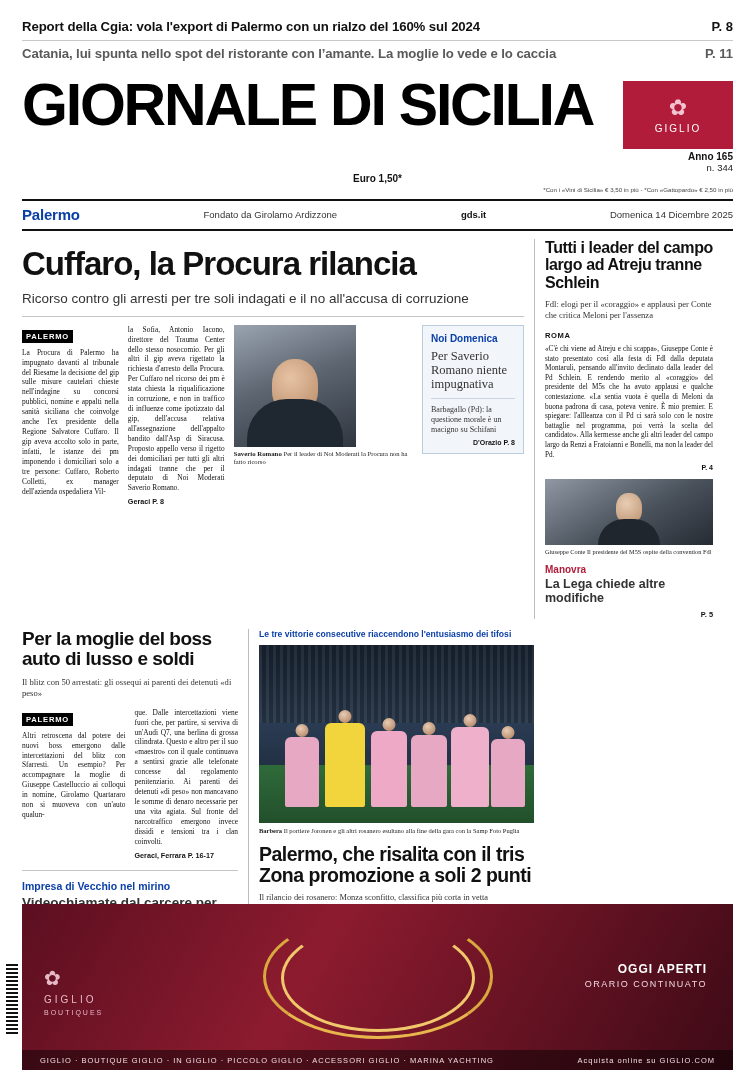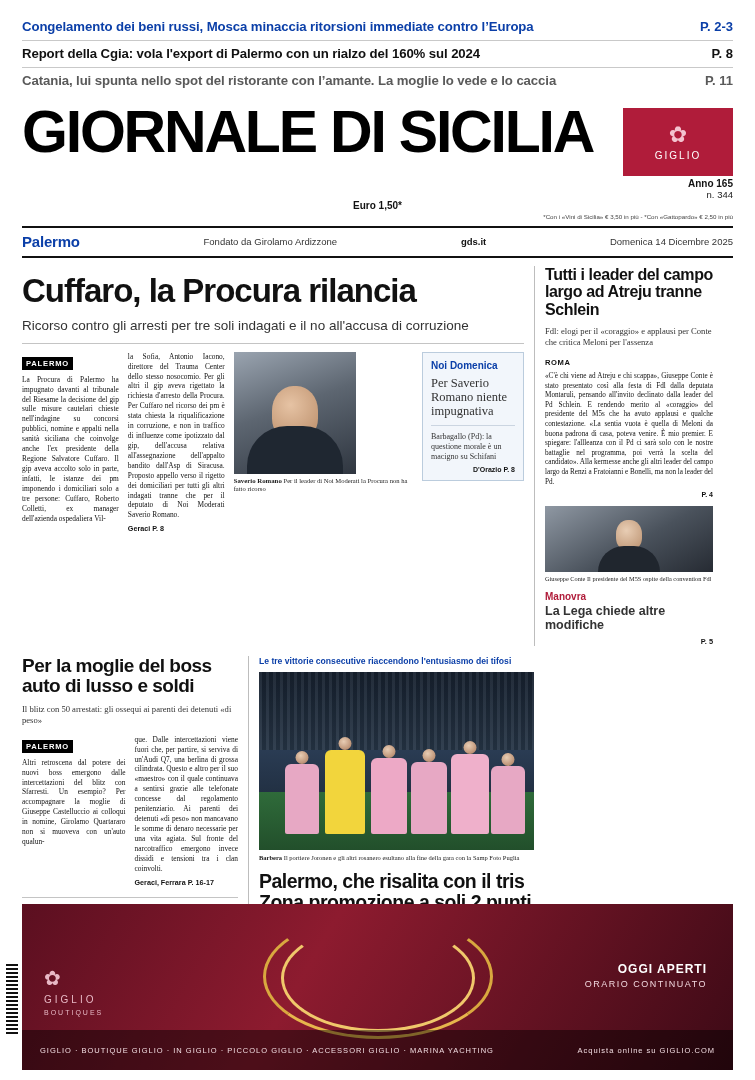--- a/index.html
+++ b/index.html
@@ -192,42 +192,38 @@
   
   .ad { position:absolute; left:22px; right:22px; bottom:10px; height:166px;
         background: linear-gradient(120deg,#5b0f20 0%, #8d1b2f 40%, #3d0a16 100%);
         overflow:hidden; }
   .ad-logo { position:absolute; left:22px; top:62px; color:#e8b9c6; font-family:"Liberation Sans",sans-serif; }
   .ad-logo .g { font-size:20px; }
   .ad-logo .t { font-size:10px; letter-spacing:3px; margin-top:4px; }
   .ad-right { position:absolute; right:26px; top:58px; text-align:right; color:#fff; font-family:"Liberation Sans",sans-serif; }
   .ad-right .l1 { font-weight:700; font-size:12px; letter-spacing:1px; }
   .ad-right .l2 { font-size:9px; letter-spacing:1.5px; margin-top:3px; color:#f0d6dd; }
-  .ad-bottom { position:absolute; left:0; right:0; bottom:0; height:40px; background:rgba(0,0,0,.45);
+  .ad-bottom { position:absolute; left:0; right:0; bottom:0; height:20px; background:rgba(0,0,0,.45);
     display:flex; align-items:center; justify-content:space-between; padding:0 18px;
     font-family:"Liberation Sans",sans-serif; font-size:7.5px; color:#f1dce1; letter-spacing:1px; }
   .necklace { position:absolute; left:50%; top:10px; transform:translateX(-50%); width:230px; height:125px; }
   .necklace .arc { position:absolute; left:0; top:0; width:230px; height:125px;
     border:3px solid #e7b64c; border-radius:50%; border-top-color:transparent; border-left-color:#d9a83f; border-right-color:#d9a83f;}
   .necklace .arc2 { position:absolute; left:18px; top:10px; width:194px; height:108px;
     border:3px solid #f0c86b; border-radius:50%; border-top-color:transparent; }
 
   .barcode { position:absolute; left:6px; bottom:46px; width:12px; height:70px;
     background: repeating-linear-gradient(180deg,#111 0 2px, #fff 2px 4px); }
 </style>
 </head>
 <body>
 
 <div class="page">
 
   <div class="teasers">
-    <div class="teaser t-blue">
-      <div class="teaser-text">Congelamento dei beni russi, Mosca minaccia ritorsioni immediate contro l’Europa</div>
-      <div class="teaser-page">P. 2-3</div>
-    </div>
     <div class="teaser t-black">
       <div class="teaser-text">Report della Cgia: vola l'export di Palermo con un rialzo del 160% sul 2024</div>
       <div class="teaser-page">P. 8</div>
     </div>
     <div class="teaser t-gray">
       <div class="teaser-text">Catania, lui spunta nello spot del ristorante con l’amante. La moglie lo vede e lo caccia</div>
       <div class="teaser-page">P. 11</div>
     </div>
   </div>
 

